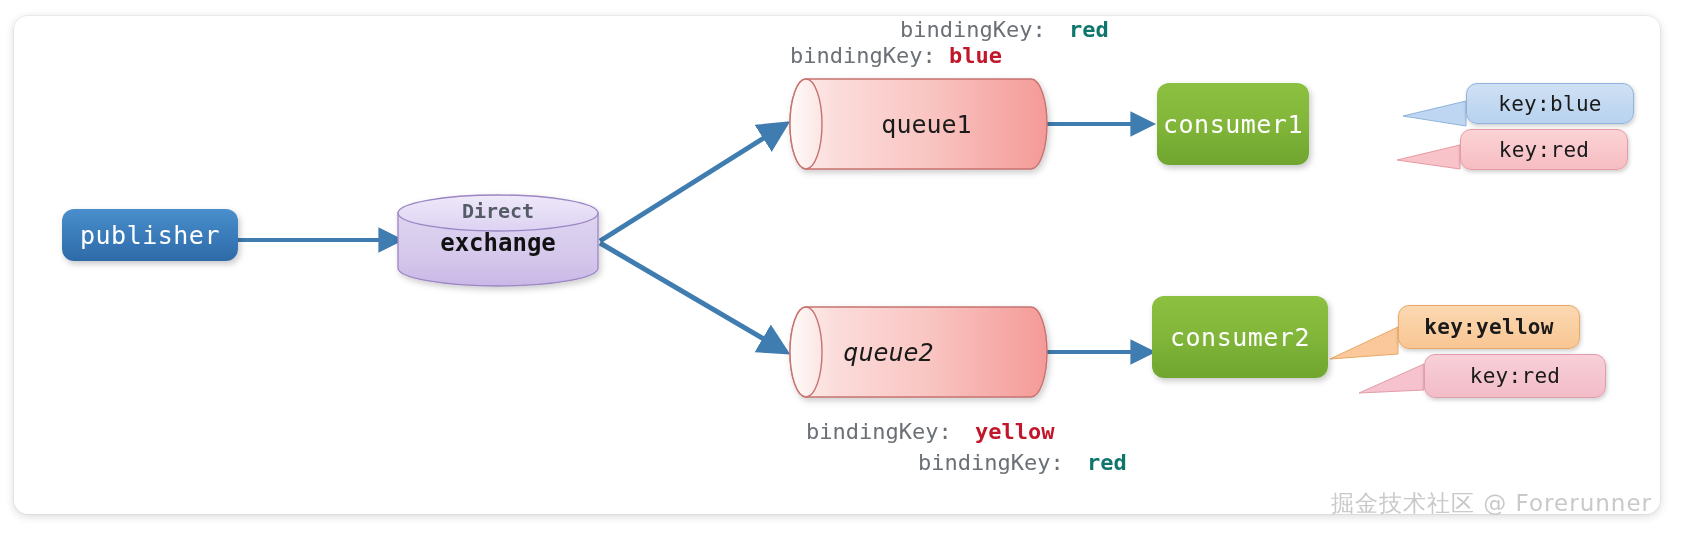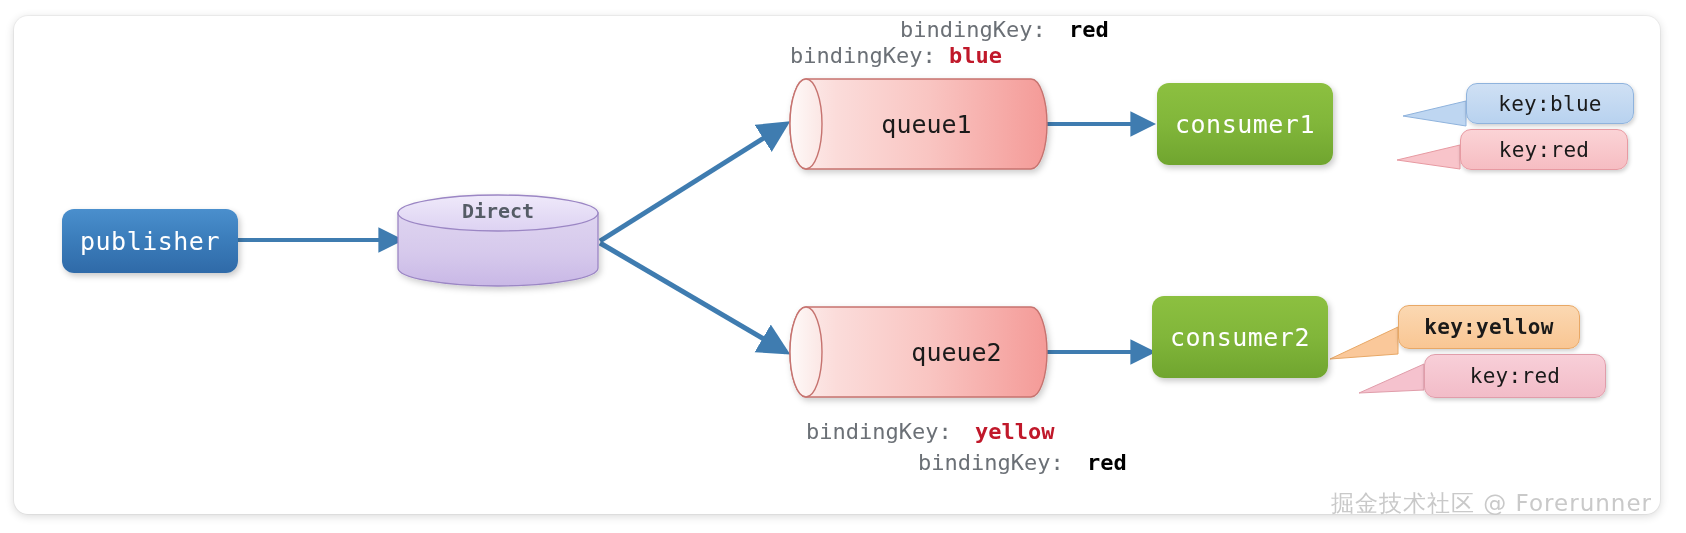--- a/index.html
+++ b/index.html
@@ -48,21 +48,21 @@
     position:absolute;left:0;top:34px;width:100%;text-align:center;
     font-size:24px;color:#111;font-family:"DejaVu Sans Mono", monospace;
   }
 
   
   .bk{
     position:absolute;white-space:nowrap;
     font-family:"DejaVu Sans Mono", monospace;font-size:22px;color:#6b7076;
   }
   .bk .val{font-weight:bold;}
-  .bk .val.red{color:#000000;margin-top:15px;}
+  .bk .val.red{color:#0f766e;margin-top:15px;}
   .bk .val.blue{color:#c0182a;}
   .bk .val.yellow{color:#c0182a;}
 
   
   .bubble{
     position:absolute;display:flex;align-items:center;justify-content:center;
     border-radius:11px;font-family:"DejaVu Sans Mono", monospace;
     font-size:21px;color:#1a1a1a;letter-spacing:.3px;
     box-shadow:1px 2px 4px rgba(0,0,0,.2);
   }
@@ -145,37 +145,38 @@
     <path d="M1397,160 L1460,145 L1460,169 z" fill="#f8c4ca" stroke="#e79aa2" stroke-width="1"></path>
   </g>
   <g>
     <path name="t" d="M1330,359 L1398,327 L1398,354 z" fill="#fac89a" stroke="#e8a866" stroke-width="1"></path>
   </g>
   <g>
     <path d="M1359,393 L1424,364 L1424,390 z" fill="#f5c2ce" stroke="#e09daa" stroke-width="1"></path>
   </g>
 </svg>
 
-<div class="node blue" style="left:62px;top:209px;width:176px;height:64px;">
+<div class="node blue" style="left:62px;top:209px;width:176px;height:52px;">
   <span>publisher</span>
 </div>
 
 <div class="cyl exchange" style="left:398px;top:195px;width:200px;height:91px;font-weight:bold;">
   <div class="lbl-top">Direct</div>
+  <div class="lbl-main">exchange</div>
 </div>
 
 <div class="cyl queue" style="left:806px;top:79px;width:241px;height:90px;text-align:center;">
   <div class="label">queue1</div>
 </div>
 
-<div class="cyl queue" style="left:836px;top:307px;width:241px;height:90px;">
+<div class="cyl queue" style="left:768px;top:307px;width:241px;height:90px;font-style:italic;">
   <div class="label">queue2</div>
 </div>
 
-<div class="node green" style="left:1157px;top:83px;width:176px;height:82px;">
+<div class="node green" style="left:1157px;top:83px;width:152px;height:82px;">
   <span>consumer1</span>
 </div>
 
 <div class="node green" style="left:1152px;top:296px;width:176px;height:82px;">
   <span>consumer2</span>
 </div>
 
 <div class="bk" style="left:900px;top:17px;">
   <span>bindingKey:</span>
   <span class="val red" style="margin-left: 10px;">red</span>

